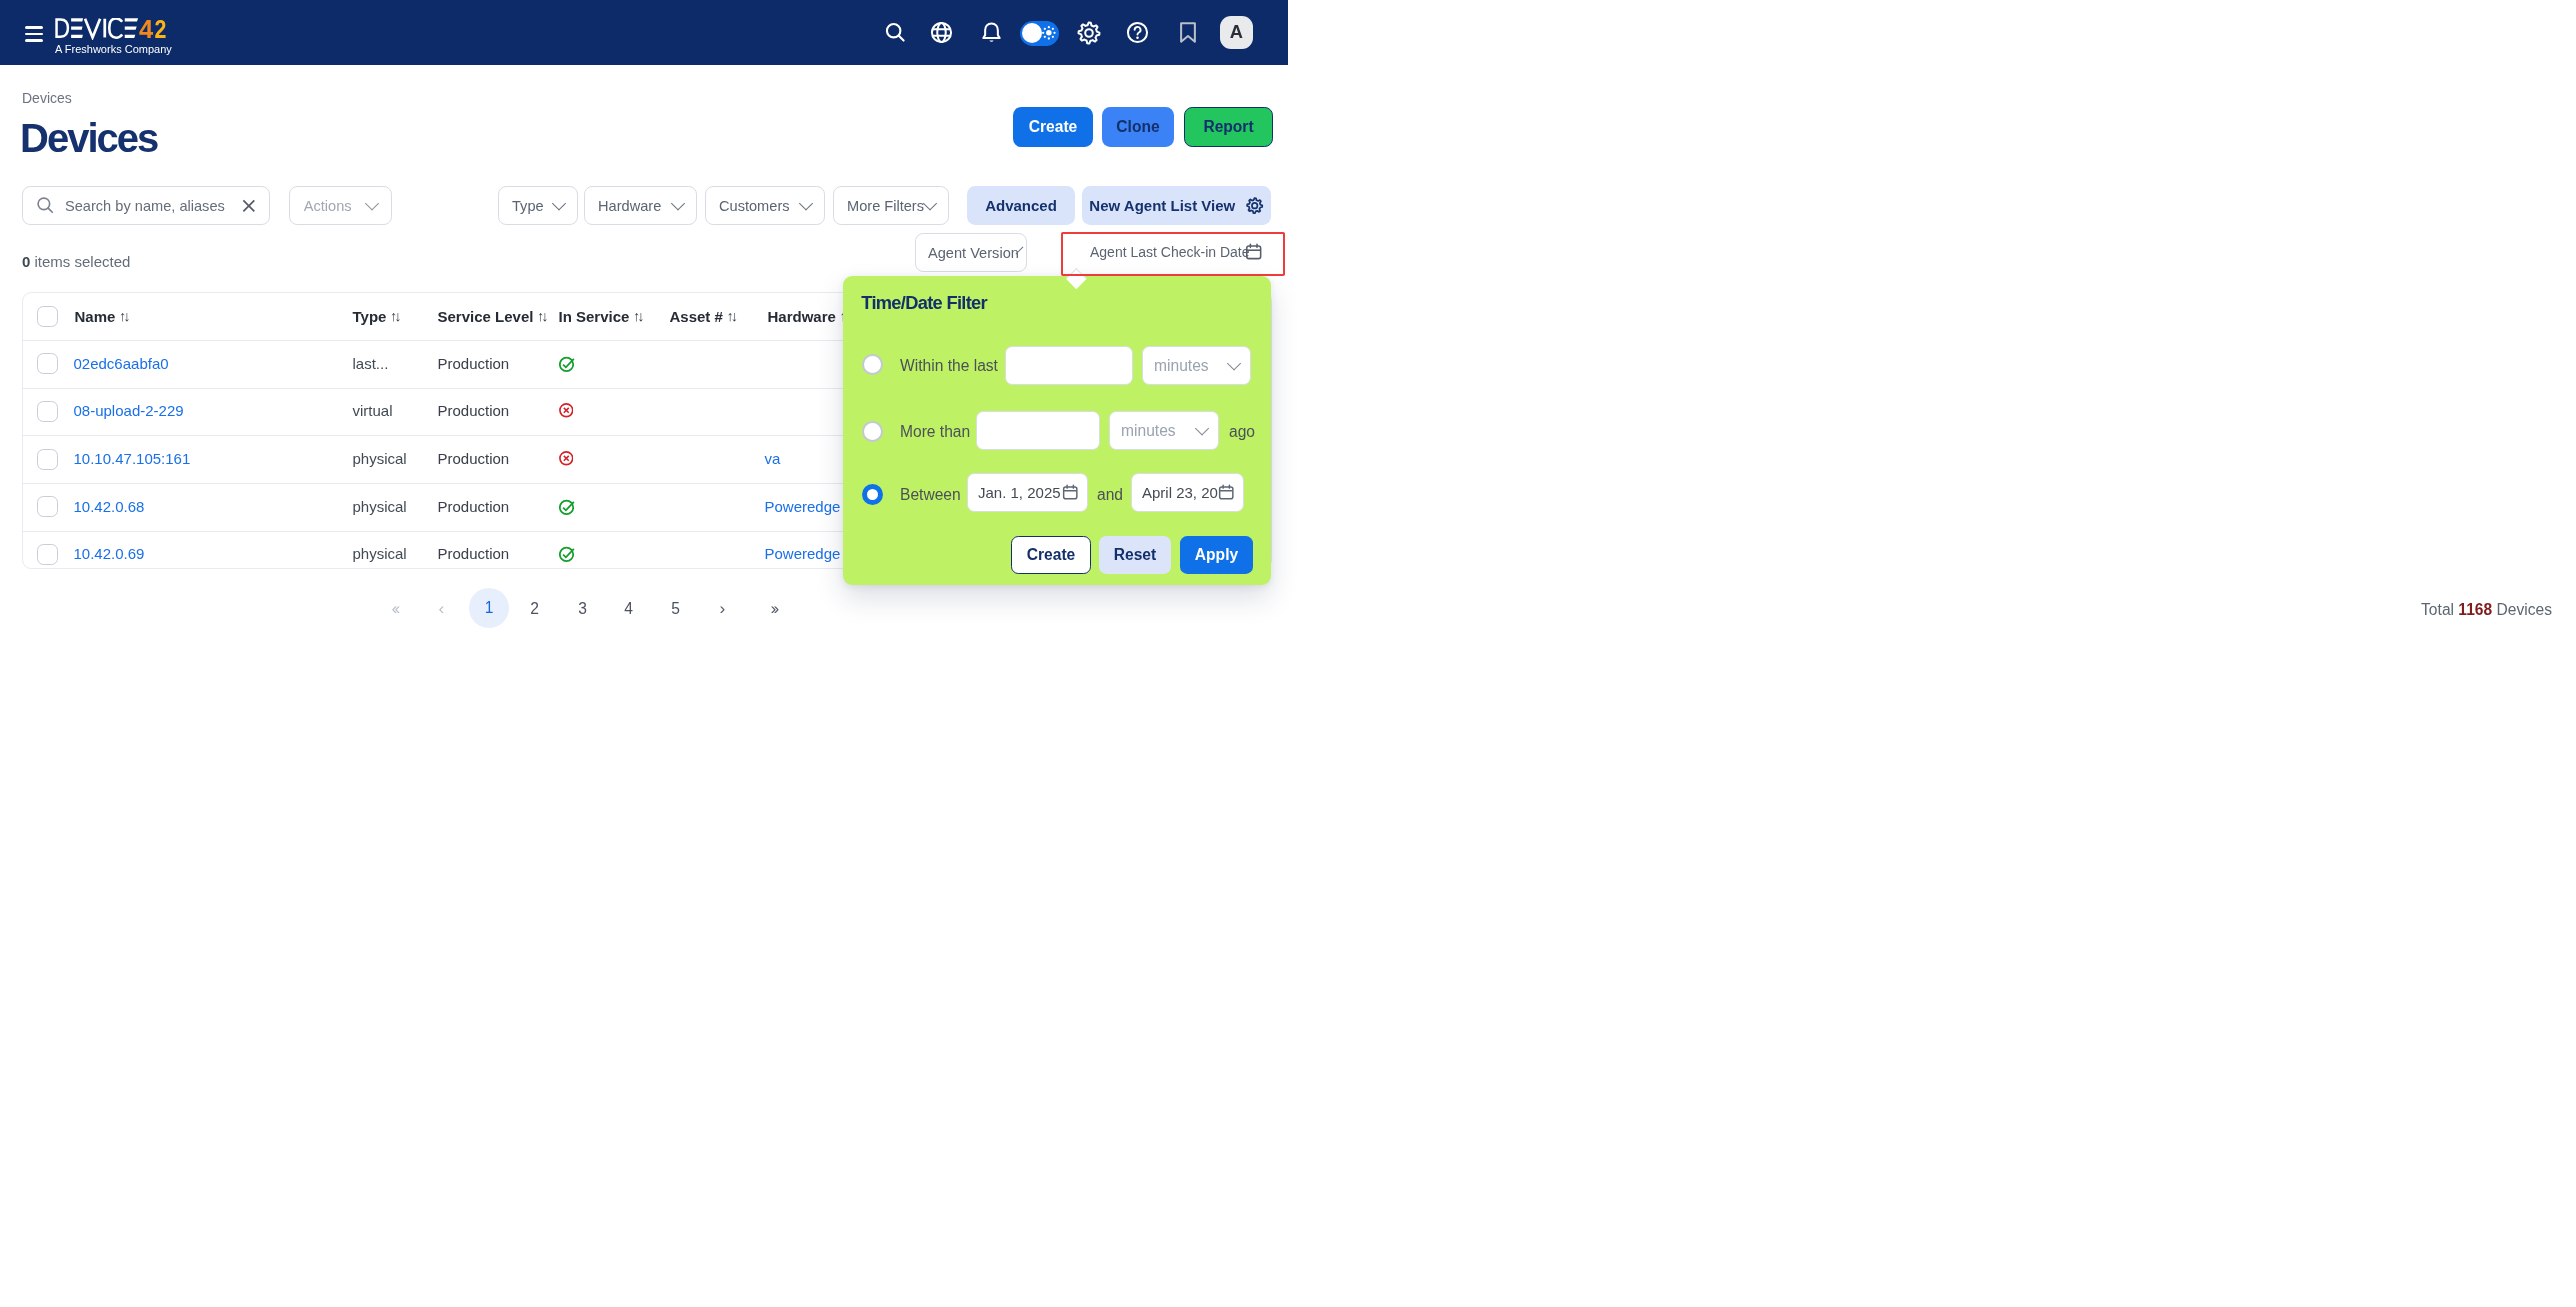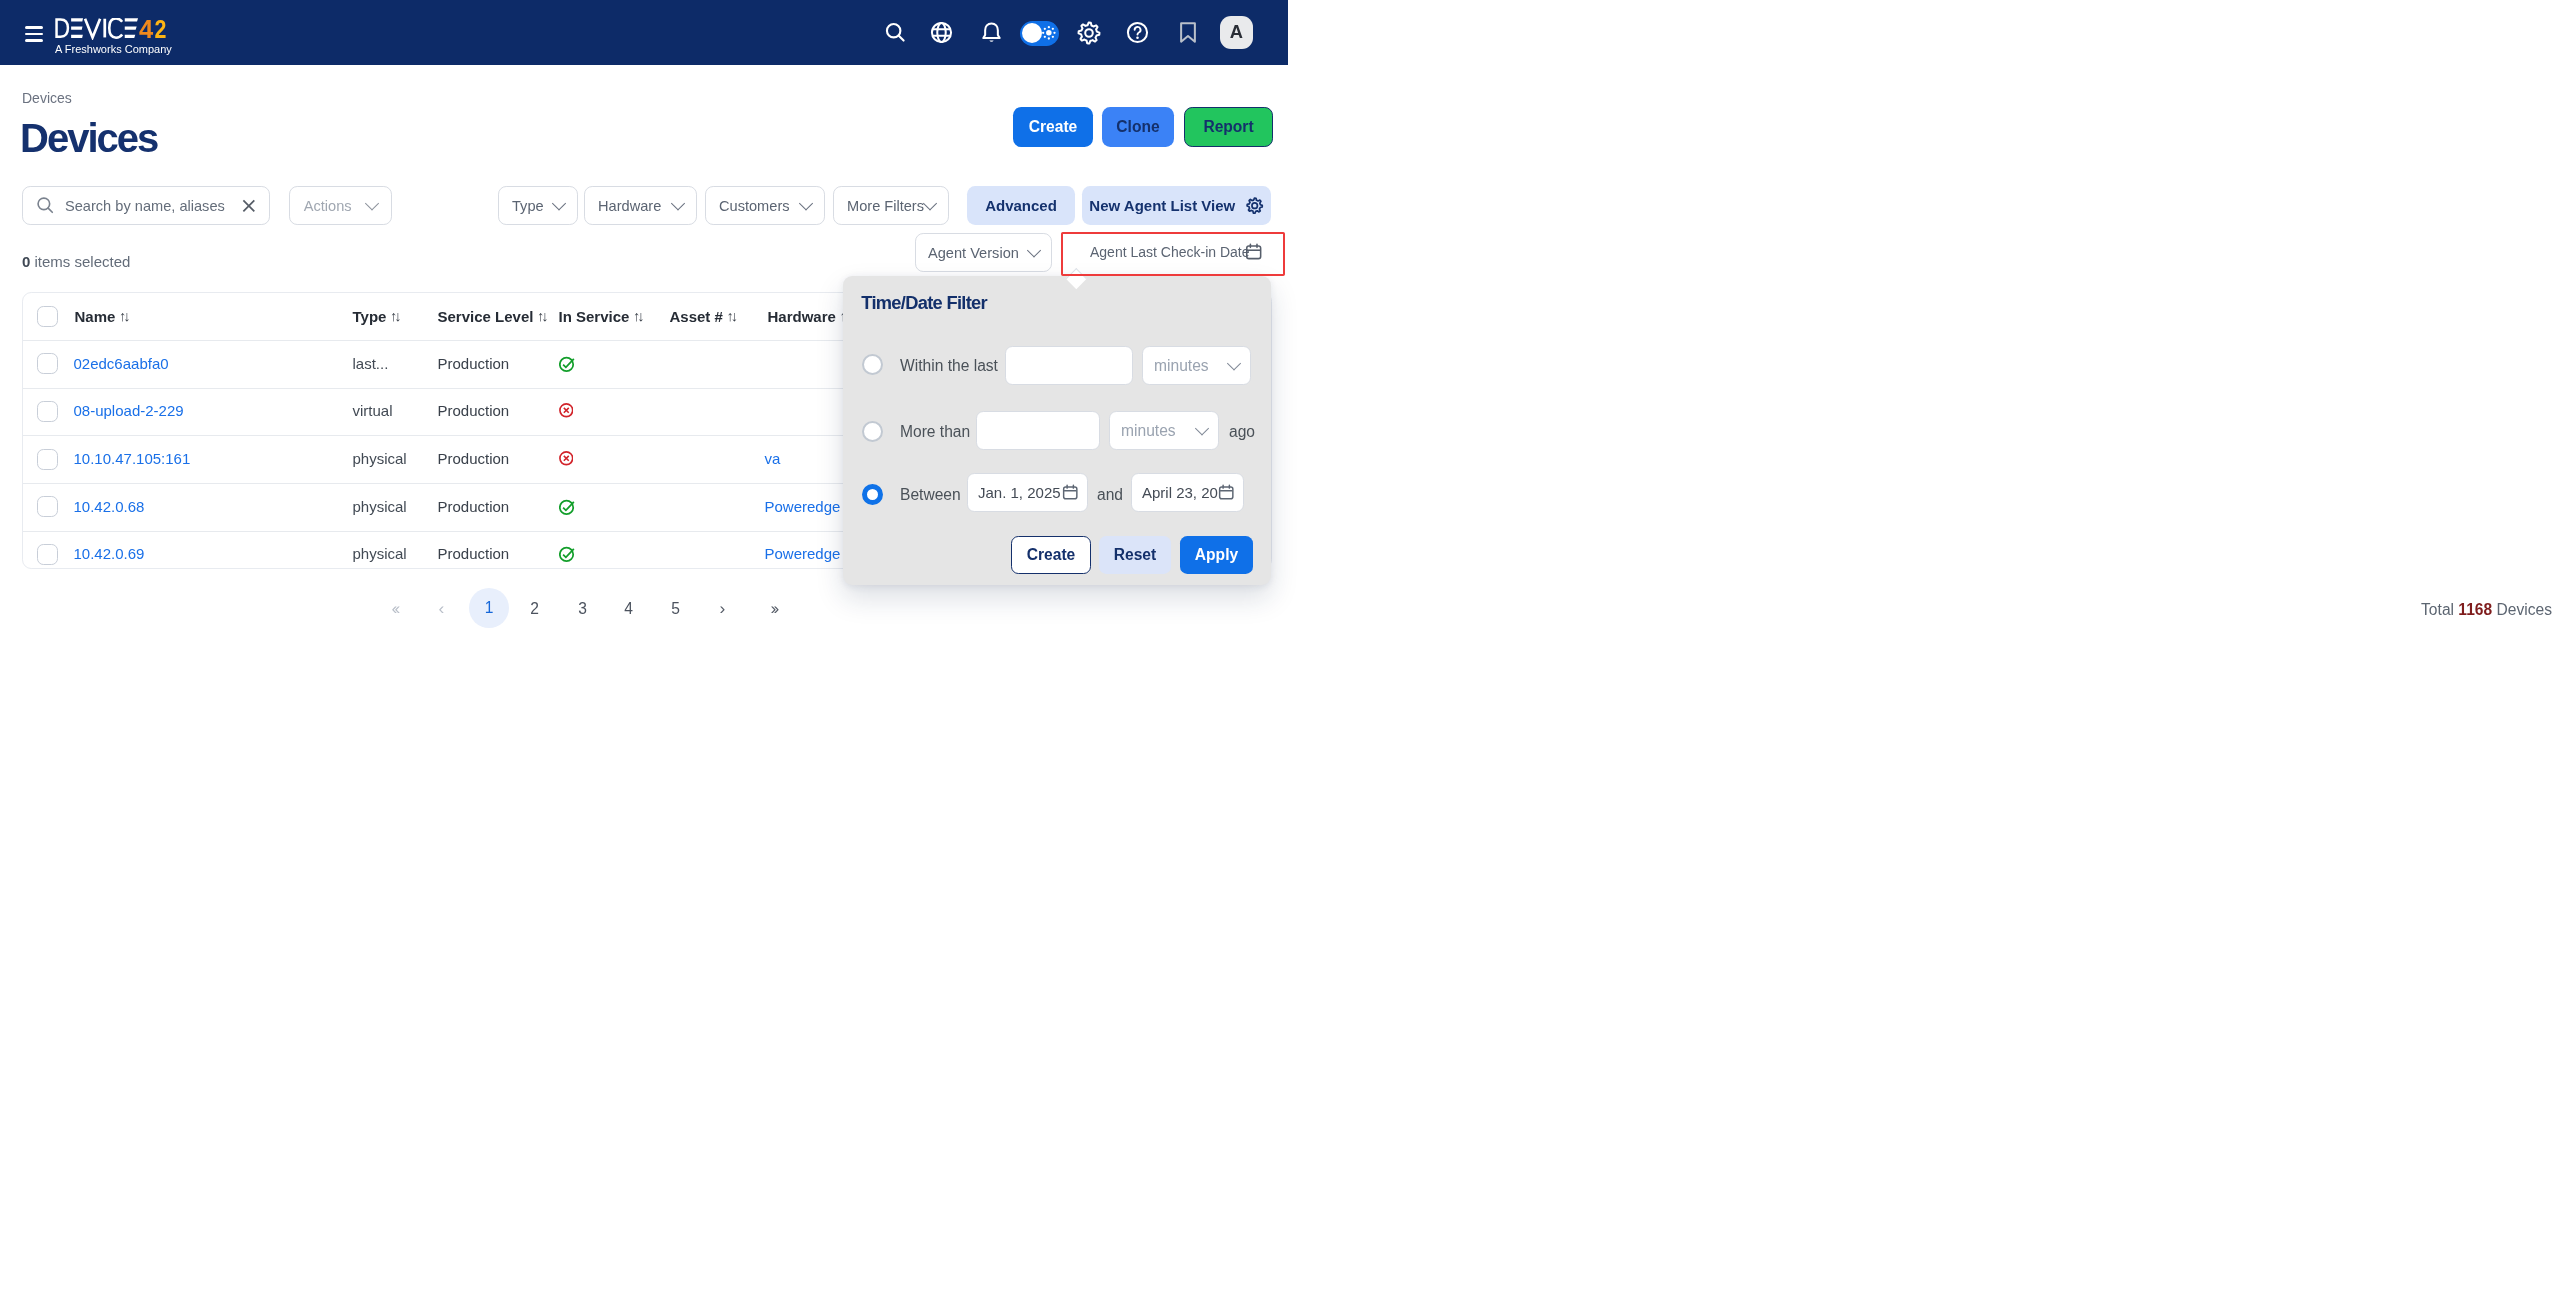--- a/index.html
+++ b/index.html
@@ -43,21 +43,21 @@
   
   .pg { position:absolute; top:592px; width:33px; height:33px; display:flex; align-items:center;
     justify-content:center; font-size:15.6px; color:#4b525e; }
   #pg1 { position:absolute; left:469px; top:588px; width:40px; height:40px; border-radius:50%;
     background:#e8effc; color:#1667d9; display:flex; align-items:center; justify-content:center; font-size:15.6px; }
   #total { position:absolute; right:24px; top:601px; font-size:15.6px; color:#5c6571; }
   #total b { color:#7f1d1d; }
   
   #caret { position:absolute; left:1069px; top:271px; width:14.6px; height:14.6px; background:#fff;
     border-left:1.4px solid #dde1e7; border-top:1.4px solid #dde1e7; transform:rotate(45deg); z-index:5; }
-  #panel { position:absolute; left:843px; top:276px; width:428px; height:309px; background:#e5e5e5;
+  #panel { position:absolute; left:843px; top:276px; width:428px; height:309px; background:#bef264;
     border-radius:9.2px; box-shadow:0 13px 27.5px rgba(23,43,77,.15), 0 1.8px 7.3px rgba(23,43,77,.08); z-index:4; }
   #panel h3 { position:absolute; left:18.3px; top:15.6px; font-size:18.3px; letter-spacing:-0.7px; color:#13306b; }
   .radio { position:absolute; left:19px; width:21px; height:21px; border-radius:50%;
     border:2.3px solid #c2c9d2; background:#fff; }
   .radio.on { border:5.7px solid #0f72e8; }
   .plabel { position:absolute; left:57px; font-size:15.6px; color:#4a5158; }
   .pinput { position:absolute; height:39px; border:1.4px solid #d8dce3; border-radius:7.3px; background:#fff; white-space:nowrap; overflow:hidden; }
   .pbtn { position:absolute; top:260px; height:38px; border-radius:7.3px; font-size:15.6px; font-weight:bold;
     display:flex; align-items:center; justify-content:center; }
   
@@ -169,21 +169,21 @@
 <div class="chip" style="left:1082px; width:189px;">New Agent List View
   <svg width="17.4" height="17.4" viewBox="0 0 26 26" style="margin-left:11px">
     <g fill="none" stroke="#15326e" stroke-width="2.6" stroke-linejoin="round">
       <circle cx="13" cy="13" r="4.1"></circle>
       <path d="M21.47,11.51 L24.29,12.61 A11.3,11.3 0 0 1 24.13,14.96 L21.18,15.66 A8.6,8.6 0 0 1 20.04,17.93 L21.26,20.71 A11.3,11.3 0 0 1 19.48,22.26 L16.90,20.66 A8.6,8.6 0 0 1 14.49,21.47 L13.39,24.29 A11.3,11.3 0 0 1 11.04,24.13 L10.34,21.18 A8.6,8.6 0 0 1 8.07,20.04 L5.29,21.26 A11.3,11.3 0 0 1 3.74,19.48 L5.34,16.90 A8.6,8.6 0 0 1 4.53,14.49 L1.71,13.39 A11.3,11.3 0 0 1 1.87,11.04 L4.82,10.34 A8.6,8.6 0 0 1 5.96,8.07 L4.74,5.29 A11.3,11.3 0 0 1 6.52,3.74 L9.10,5.34 A8.6,8.6 0 0 1 11.51,4.53 L12.61,1.71 A11.3,11.3 0 0 1 14.96,1.87 L15.66,4.82 A8.6,8.6 0 0 1 17.93,5.96 L20.71,4.74 A11.3,11.3 0 0 1 22.26,6.52 L20.66,9.10 A8.6,8.6 0 0 1 21.47,11.51 Z"></path>
     </g>
   </svg>
 </div>
 
 <div id="items"><b>0</b> items selected</div>
-<div class="fbox" style="left:915px; top:233px; width:137px; padding:0 12px;">Agent Version<span class="chev"></span></div>
+<div class="fbox" style="left:915px; top:233px; width:112px; padding:0 12px;">Agent Version<span class="chev"></span></div>
 <div id="alcd">Agent Last Check-in Date</div>
 <svg class="abs" style="left:1245px; top:243px; z-index:3" width="17.4" height="17.4" viewBox="0 0 20 20">
   <rect x="2" y="3.5" width="16" height="14.5" rx="2.5" fill="none" stroke="#565e6b" stroke-width="1.8"></rect>
   <path d="M2.5,8.3 H17.5" stroke="#565e6b" stroke-width="1.8"></path>
   <path d="M6.2,1.5 V5 M13.8,1.5 V5" stroke="#565e6b" stroke-width="1.8" stroke-linecap="round"></path>
 </svg>
 
 <div id="card">
   <div class="thead" style="left:52px">Name<span class="sort">↑↓</span></div>
   <div class="thead" style="left:330px">Type<span class="sort">↑↓</span></div>

